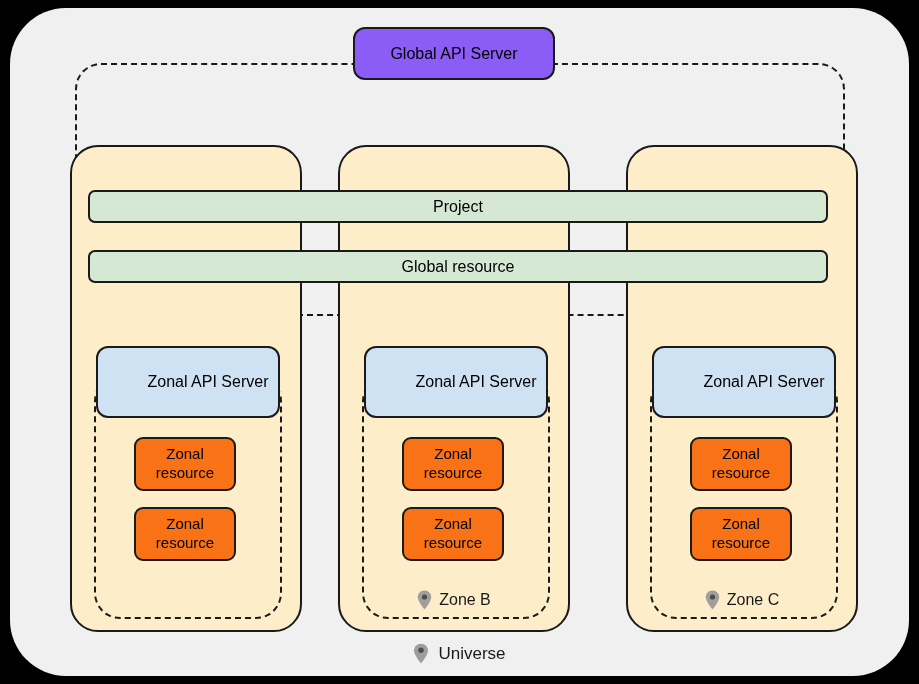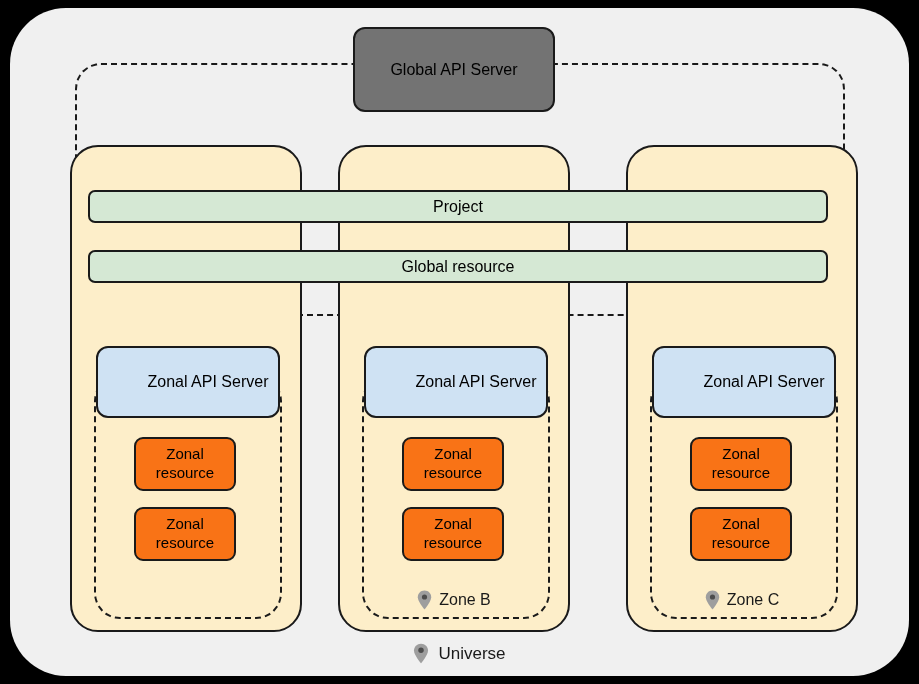--- a/index.html
+++ b/index.html
@@ -92,22 +92,22 @@
   }
   .bar-project { top: 190px; }
   .bar-global-resource { top: 250px; }
 
   
   .global-api-server {
     position: absolute;
     left: 353px;
     top: 27px;
     width: 202px;
-    height: 85px;
-    background: #737373;
+    height: 53px;
+    background: #8b5cf6;
     border: 2px solid #1a1a1a;
     border-radius: 12px;
     box-sizing: border-box;
     display: flex;
     align-items: center;
     justify-content: center;
     font-size: 16px;
     color: #000000;
     z-index: 9;
   }

